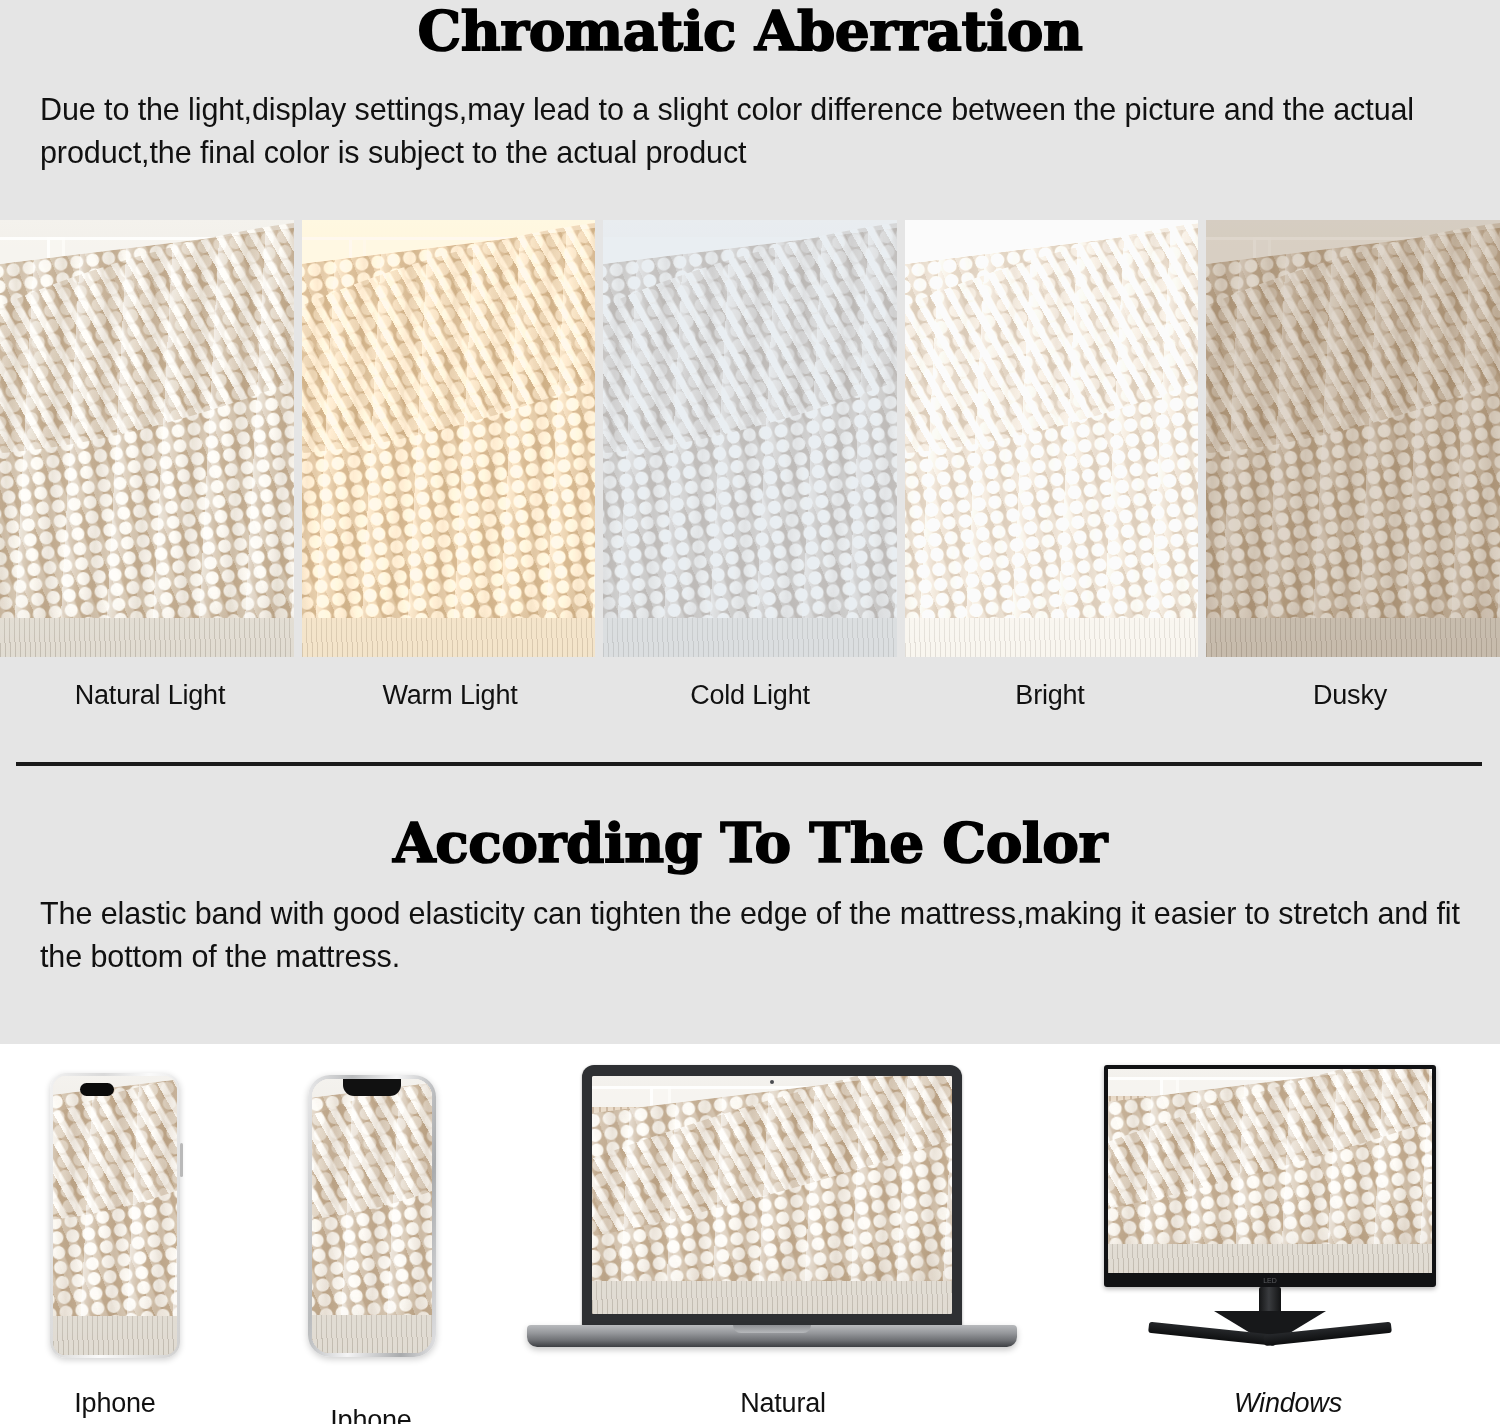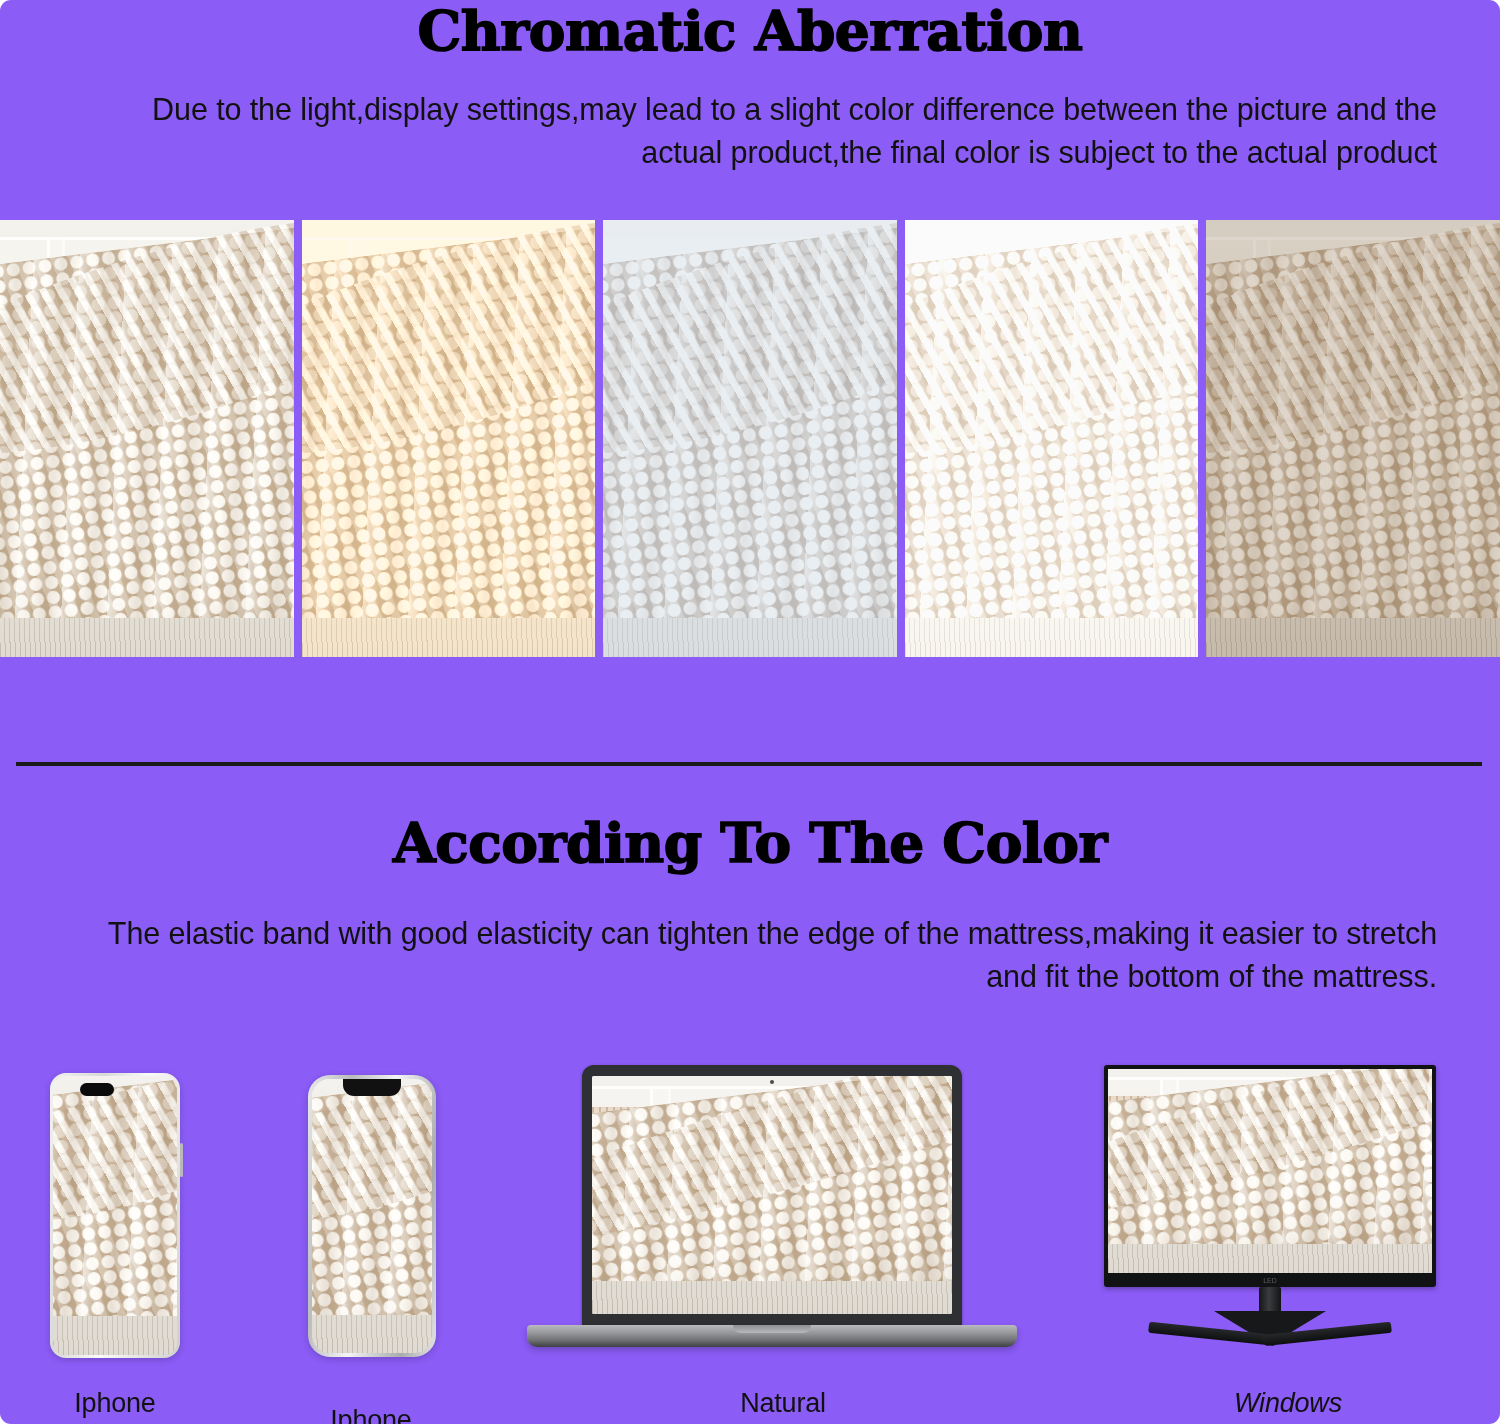--- a/index.html
+++ b/index.html
@@ -5,47 +5,47 @@
 <style>
   * { margin:0; padding:0; box-sizing:border-box; }
 
   html, body {
     width:1500px; height:1424px;
     background:#ffffff;
     font-family:"Liberation Sans", sans-serif;
     overflow:hidden;
   }
 
-  .page { position:relative; width:1500px; height:1424px; background:#8b5cf6;border-radius:11px; }
+  .page { position:relative; width:1500px; height:1044px; background:#e5e5e5; }
 
   
   .title {
     text-align:center;
     font-family:"DejaVu Serif", serif;
     font-weight:bold;
     font-size:55px;
     line-height:1.05;
     letter-spacing:-0.5px;
     color:#000;
     -webkit-text-stroke:1.6px #000;
   }
   #title-chromatic { padding-top:2px; }
   #title-according { padding-top:4px; }
 
   .subtitle {
-    text-align:right;
+    text-align:left;
     font-family:"Liberation Sans", sans-serif;
     font-size:30.5px;
     line-height:1.42;
     color:#111;
     letter-spacing:-0.1px;
-    padding:0 63px;
+    padding:0 40px;
   }
   #sub-chromatic { margin-top:28px; }
-  #sub-according { margin-top:40px; }
+  #sub-according { margin-top:20px; }
 
   
   .strip {
     position:absolute;
     left:0; top:220px;
     width:1500px; height:437px;
     display:flex;
     gap:8px;
   }
   .panel {
@@ -418,20 +418,27 @@
         <div class="blanket">
           <div class="blanket-fold"></div>
         </div>
         <div class="floor"></div>
       </div>
       <div class="grade"></div>
     </div>
 
   </div>
 
+  <div class="captions">
+    <div class="caption">Natural Light</div>
+    <div class="caption">Warm Light</div>
+    <div class="caption">Cold Light</div>
+    <div class="caption">Bright</div>
+    <div class="caption">Dusky</div>
+  </div>
 
   <div class="divider"></div>
 
   <div class="sec2">
     <h1 class="title" id="title-according">According To The Color</h1>
     <p class="subtitle" id="sub-according">The elastic band with good elasticity can tighten the edge of the mattress,making it easier to stretch and fit the bottom of the mattress.</p>
   </div>
 
   <div class="devices">
 

